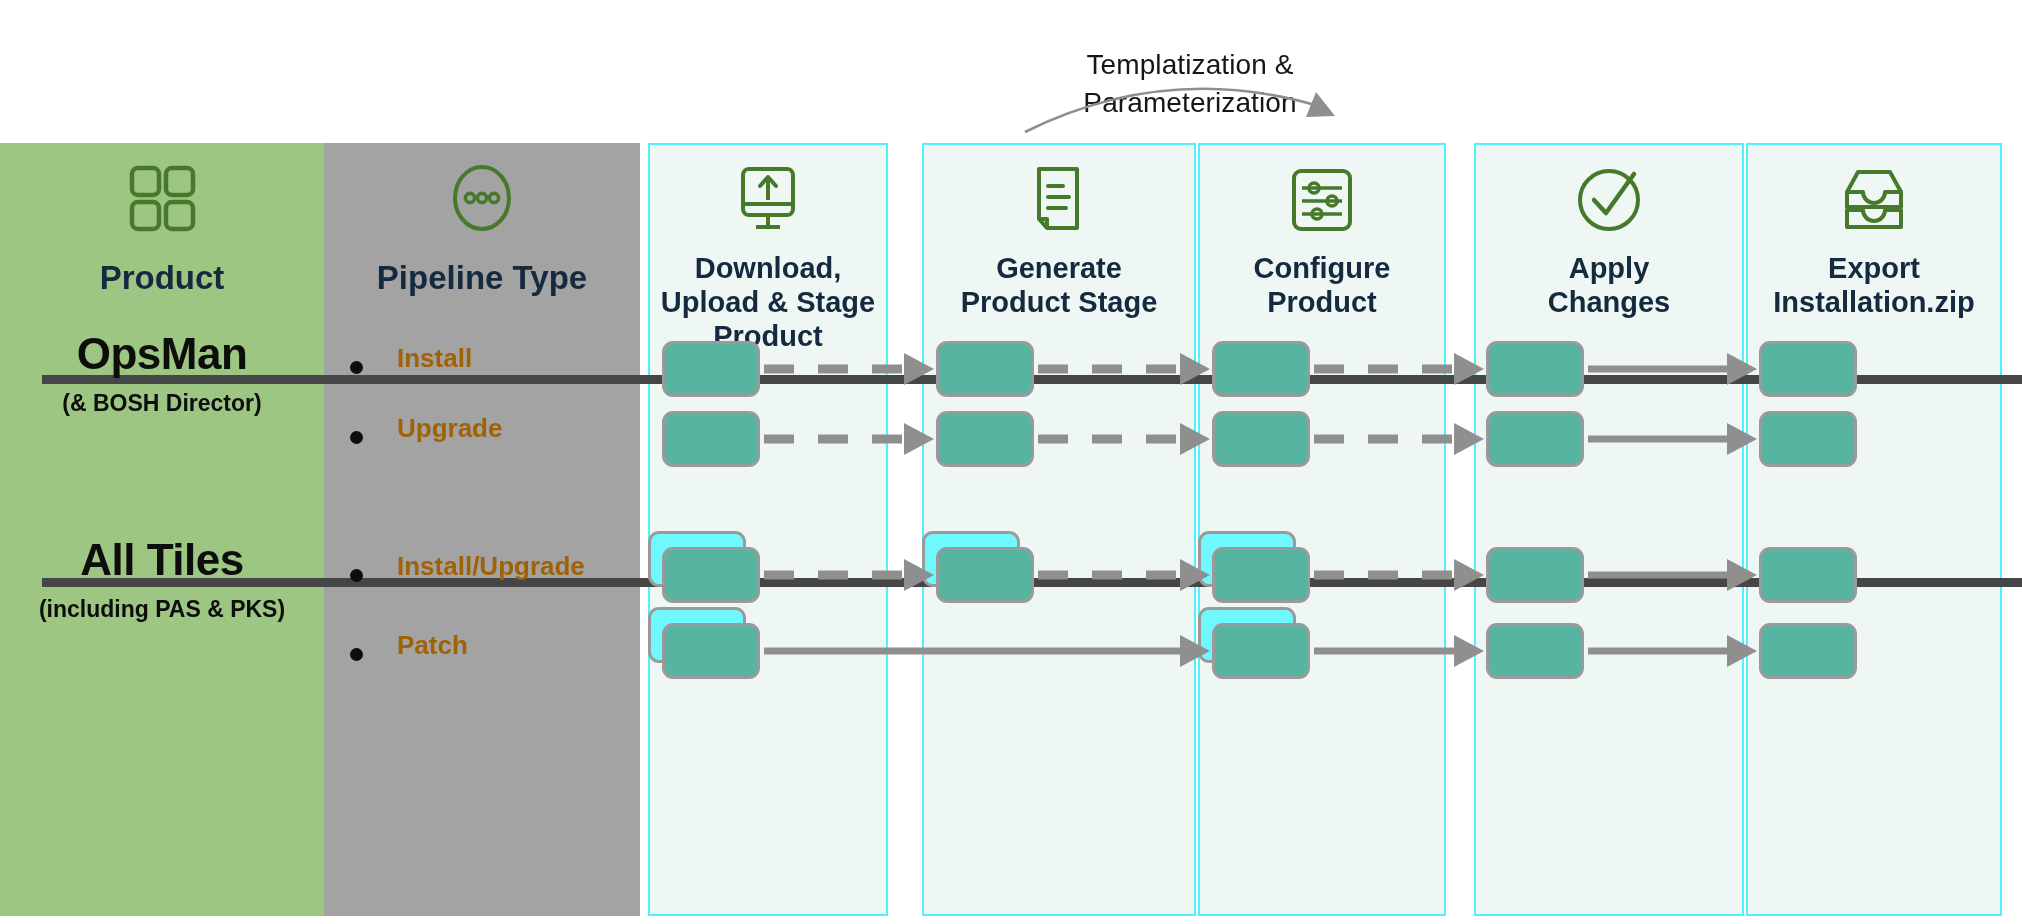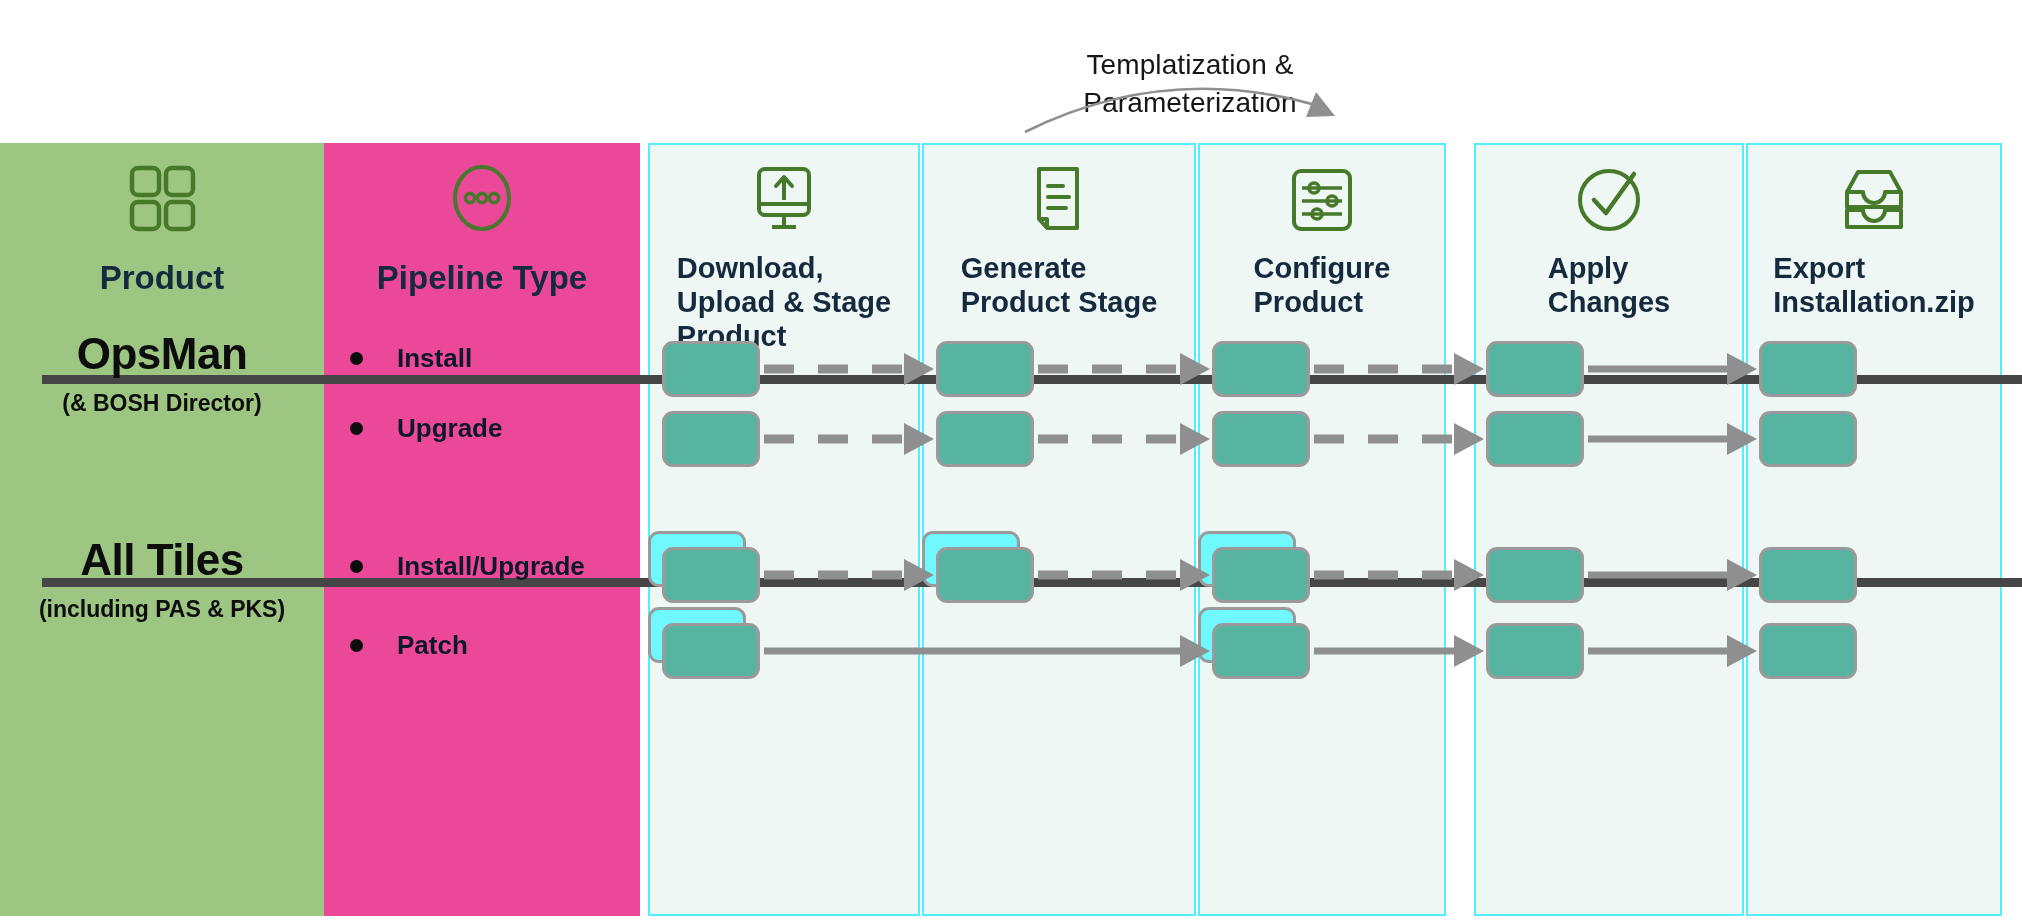--- a/index.html
+++ b/index.html
@@ -48,27 +48,27 @@
     height: 773px;
   }
 
   .col {
     position: absolute;
     top: 0;
     bottom: 0;
     box-sizing: border-box;
   }
   .col-product  { left: 0px;   width: 324px; background: #9dc683; }
-  .col-pipeline { left: 324px; width: 316px; background: #ec4899; padding-left: 20px; }
+  .col-pipeline { left: 324px; width: 316px; background: #a3a3a3; padding-left: 20px; }
 
   .col-step {
     background: #eef7f4;
     border: 2px solid #52f0ff;
   }
-  .col-s0 { left: 648px;  width: 272px; }
+  .col-s0 { left: 648px;  width: 240px; }
   .col-s1 { left: 922px;  width: 274px; }
   .col-s2 { left: 1198px; width: 248px; }
   .col-s3 { left: 1474px; width: 270px; text-decoration: underline; }
   .col-s4 { left: 1746px; width: 256px; }
 
   
   .head-inner {
     position: absolute;
     left: 0; right: 0; top: 0;
     height: 226px;
@@ -80,20 +80,21 @@
     box-sizing: border-box;
   }
   .head-icon {
     height: 78px;
     display: flex;
     align-items: center;
     justify-content: center;
   }
   .head-label {
     margin-top: 12px;
+    text-align: center;
     color: #15293f;
     font-weight: bold;
     font-size: 29px;
     line-height: 34px;
     padding: 0 8px;
   }
   .head-label.big { font-size: 33px; line-height: 38px; margin-top: 22px; }
 
   
   .sep {
@@ -128,22 +129,22 @@
   }
   #rowlabel-0 { top: 185px; }
   #rowlabel-1 { top: 391px; }
 
   
   .bullet {
     position: absolute;
     left: 324px;
     width: 316px;
     display: flex;
-    align-items: center;
-    color: #0f172a;
+    align-items: flex-end;
+    color: #a16207;
     font-size: 26px;
     font-weight: bold;
   }
   .bullet .dot {
     width: 13px;
     height: 13px;
     border-radius: 50%;
     background: #0d0d0d;
     margin-left: 26px;
     margin-right: 34px;

